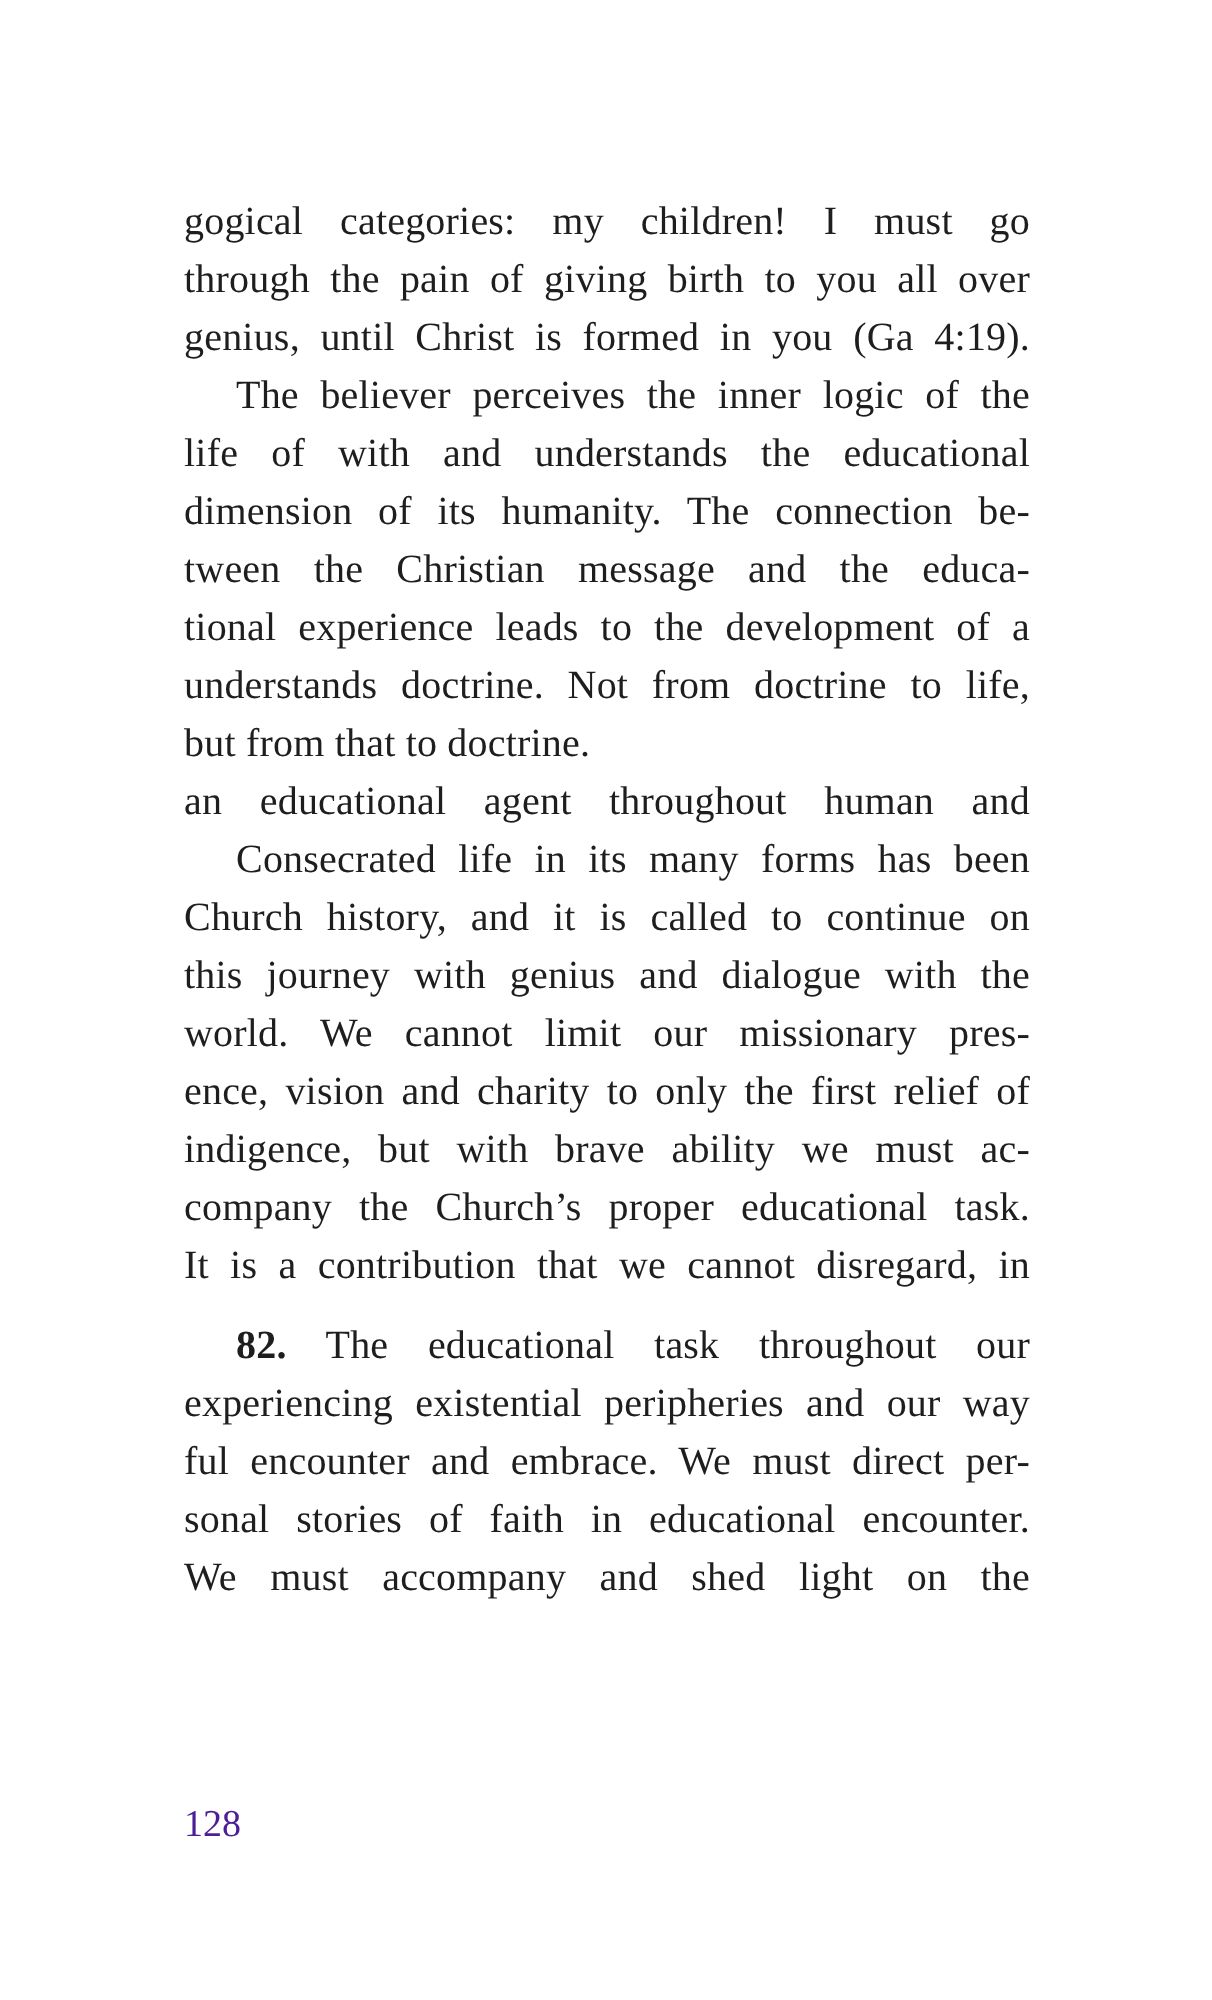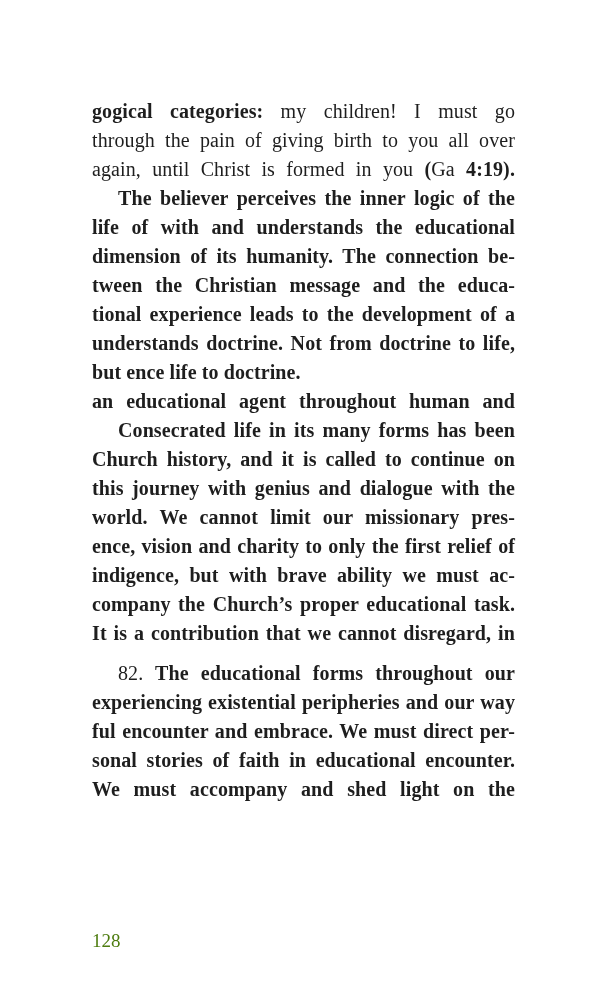--- a/index.html
+++ b/index.html
@@ -34,56 +34,55 @@
     
     text-align-last: left;
   }
   .line.indent {
     text-indent: 26px;
   }
   .line.gap {
     margin-top: 11px;
   }
   .line .i { }
-  .line .b { font-weight: normal; }
-  .line .n { font-style: normal; font-weight: bold; }
+  .line .b { font-weight: bold; }
+  .line .n { font-style: normal; font-weight: normal; }
   .page-number {
     position: absolute;
     left: 92px;
     top: 901px;
     font-size: 19px;
     line-height: 24px;
-    color: #4d7c0f;
-    margin-top: 28px;
+    color: #4c1d95;
   }
 </style>
 </head>
 <body>
 
 <div class="book-page">
   <div class="text-block">
       <div class="line"><span class="n">gogical categories: </span><span class="i">my children! I must go</span></div>
       <div class="line"><span class="i">through the pain of giving birth to you all over</span></div>
-      <div class="line"><span class="i">again, until Christ is formed in you</span><span class="n"> (</span><span class="i">Ga</span><span class="n"> 4:19).</span></div>
+      <div class="line"><span class="i">genius, until Christ is formed in you</span><span class="n"> (</span><span class="i">Ga</span><span class="n"> 4:19).</span></div>
       <div class="line indent"><span class="n">The believer perceives the inner logic of the</span></div>
       <div class="line"><span class="n">life of with and understands the educational</span></div>
       <div class="line"><span class="n">dimension of its humanity. The connection be-</span></div>
       <div class="line"><span class="n">tween the Christian message and the educa-</span></div>
       <div class="line"><span class="n">tional experience leads to the development of a</span></div>
       <div class="line"><span class="n">understands doctrine. Not from doctrine to life,</span></div>
-      <div class="line pl"><span class="n">but ence life to doctrine.</span></div>
+      <div class="line pl"><span class="n">but from that to doctrine.</span></div>
       <div class="line"><span class="n">an educational agent throughout human and</span></div>
       <div class="line indent"><span class="n">Consecrated life in its many forms has been</span></div>
       <div class="line"><span class="n">Church history, and it is called to continue on</span></div>
       <div class="line"><span class="n">this journey with genius and dialogue with the</span></div>
       <div class="line"><span class="n">world. We cannot limit our missionary pres-</span></div>
       <div class="line"><span class="n">ence, vision and charity to only the first relief of</span></div>
       <div class="line"><span class="n">indigence, but with brave ability we must ac-</span></div>
       <div class="line"><span class="n">company the Church’s proper educational task.</span></div>
       <div class="line"><span class="n">It is a contribution that we cannot disregard, in</span></div>
-      <div class="line indent gap"><span class="b">82.</span><span class="n"> The educational forms throughout our</span></div>
+      <div class="line indent gap"><span class="b">82.</span><span class="n"> The educational task throughout our</span></div>
       <div class="line"><span class="n">experiencing existential peripheries and our way</span></div>
       <div class="line"><span class="n">ful encounter and embrace. We must direct per-</span></div>
       <div class="line"><span class="n">sonal stories of faith in educational encounter.</span></div>
       <div class="line"><span class="n">We must accompany and shed light on the</span></div>
     </div>
   <div class="page-number">128</div>
 </div>
 
 </body></html>

